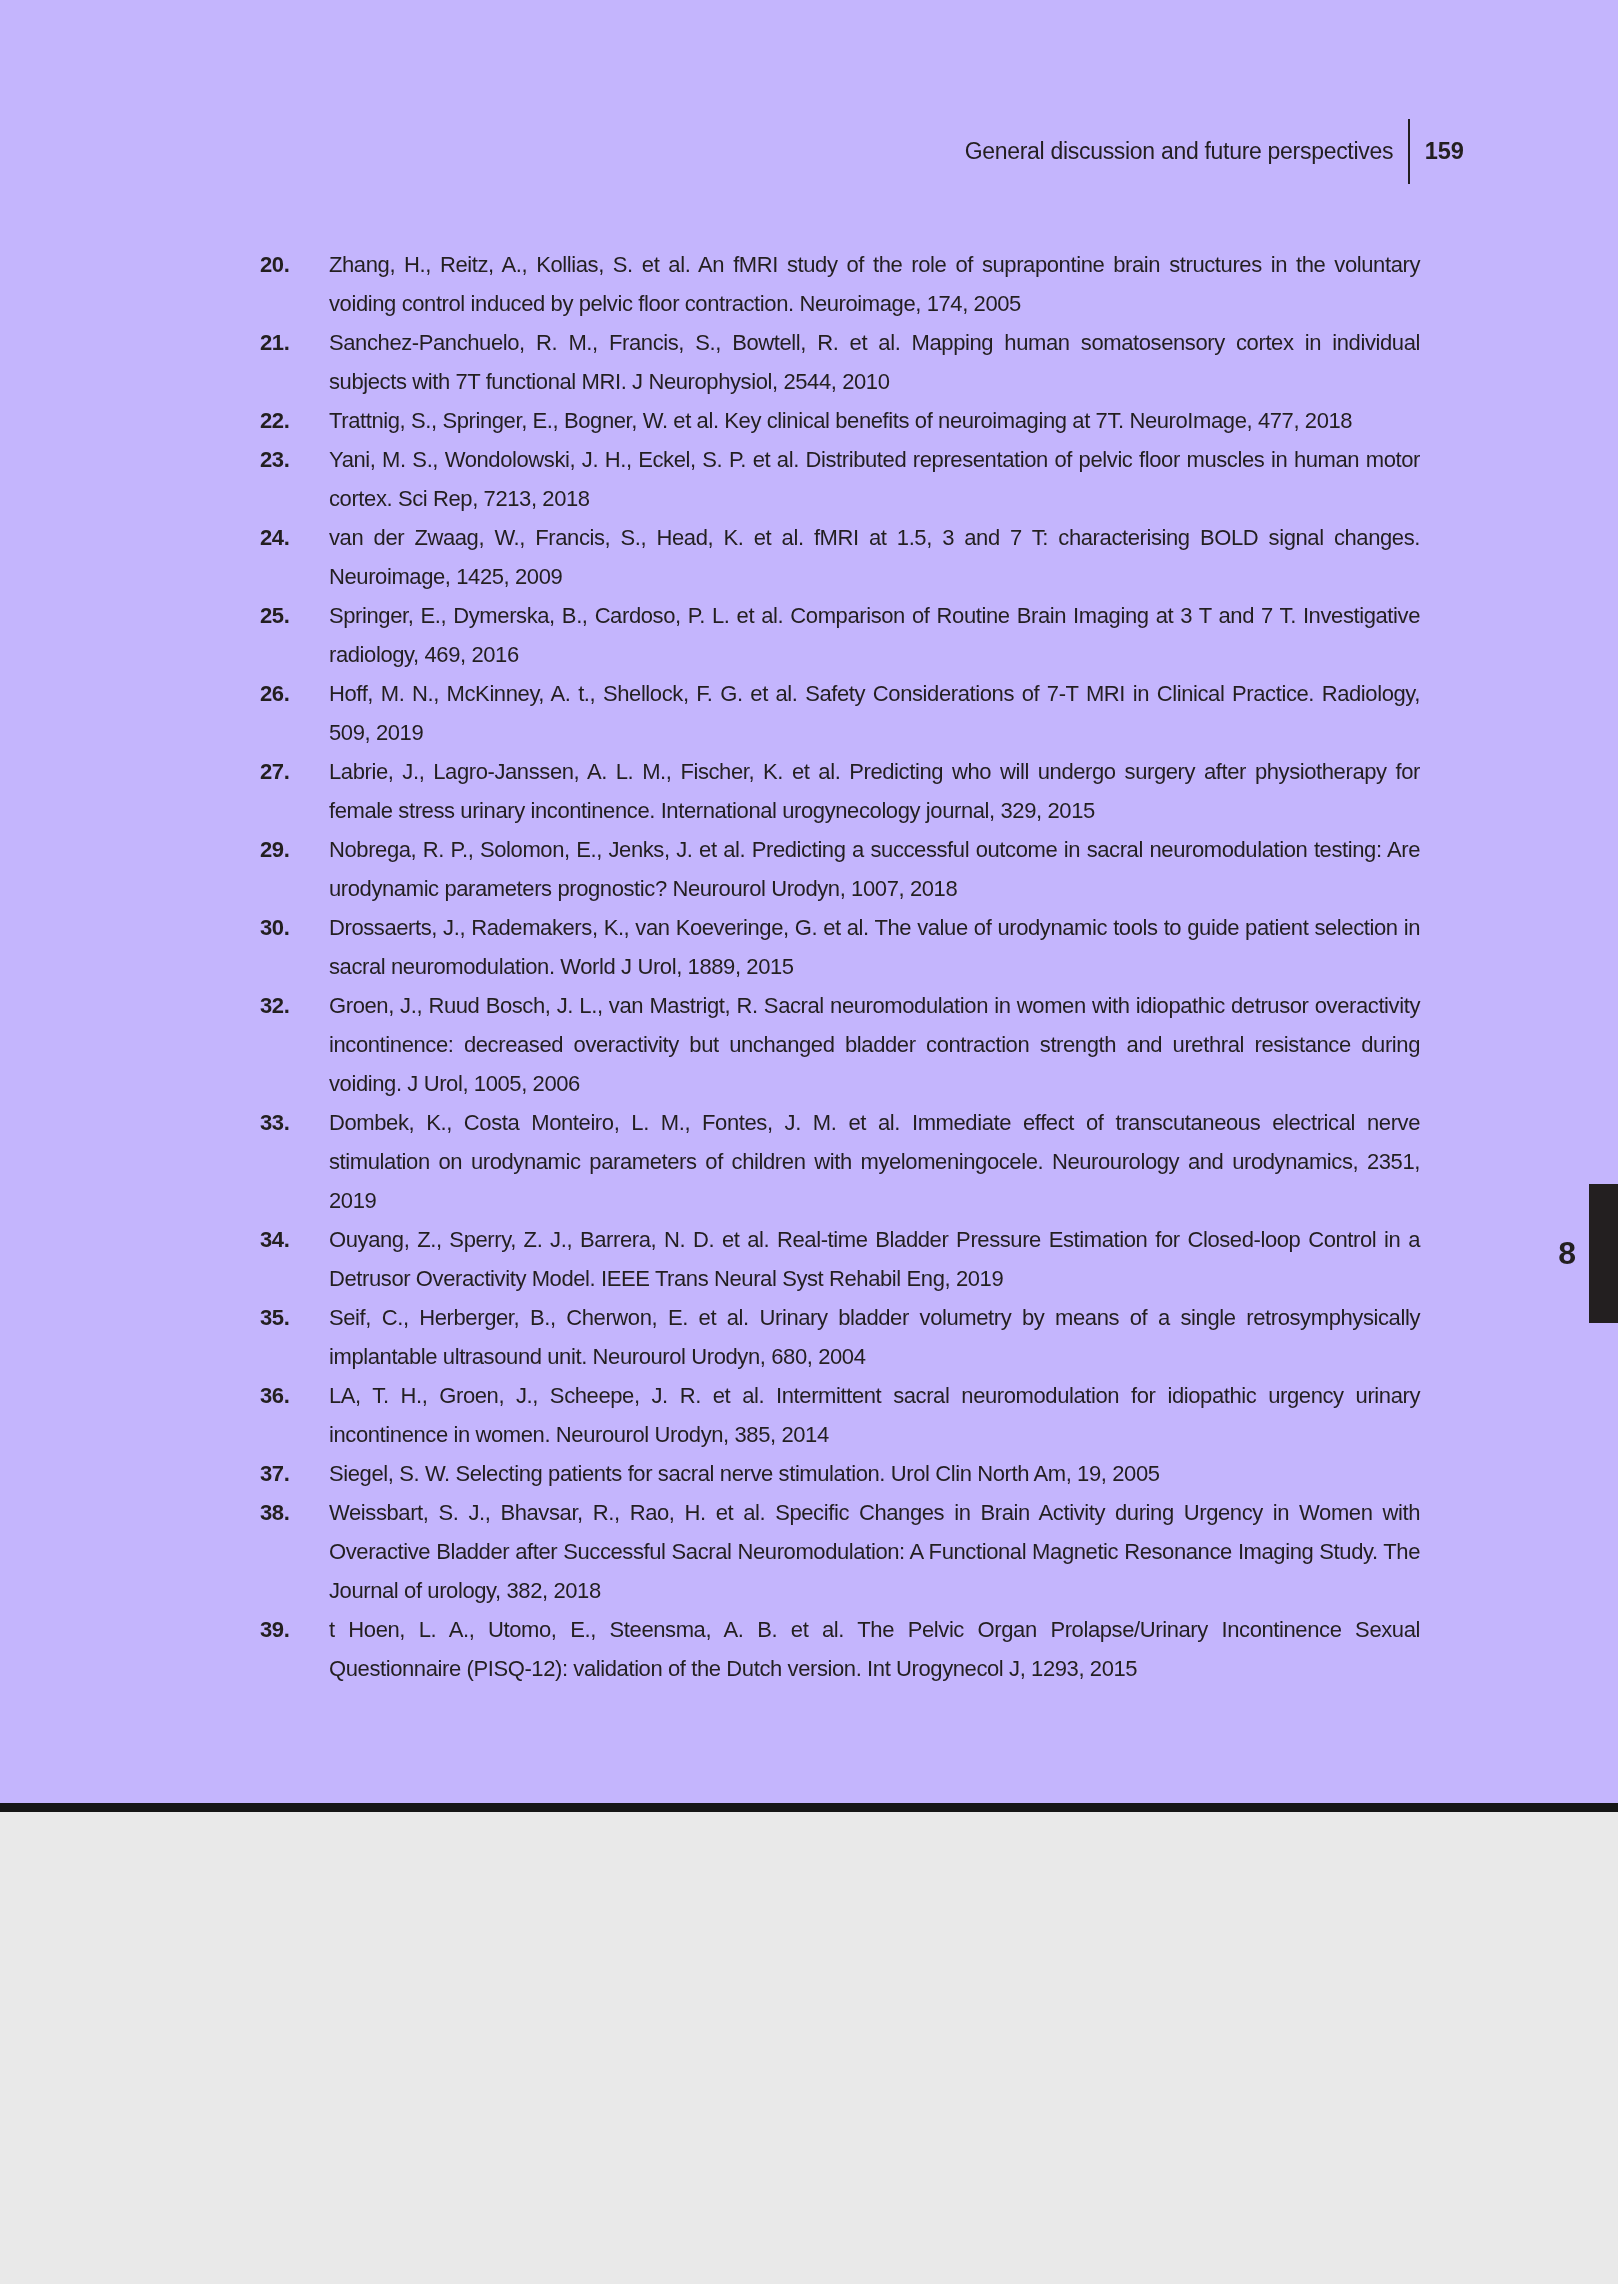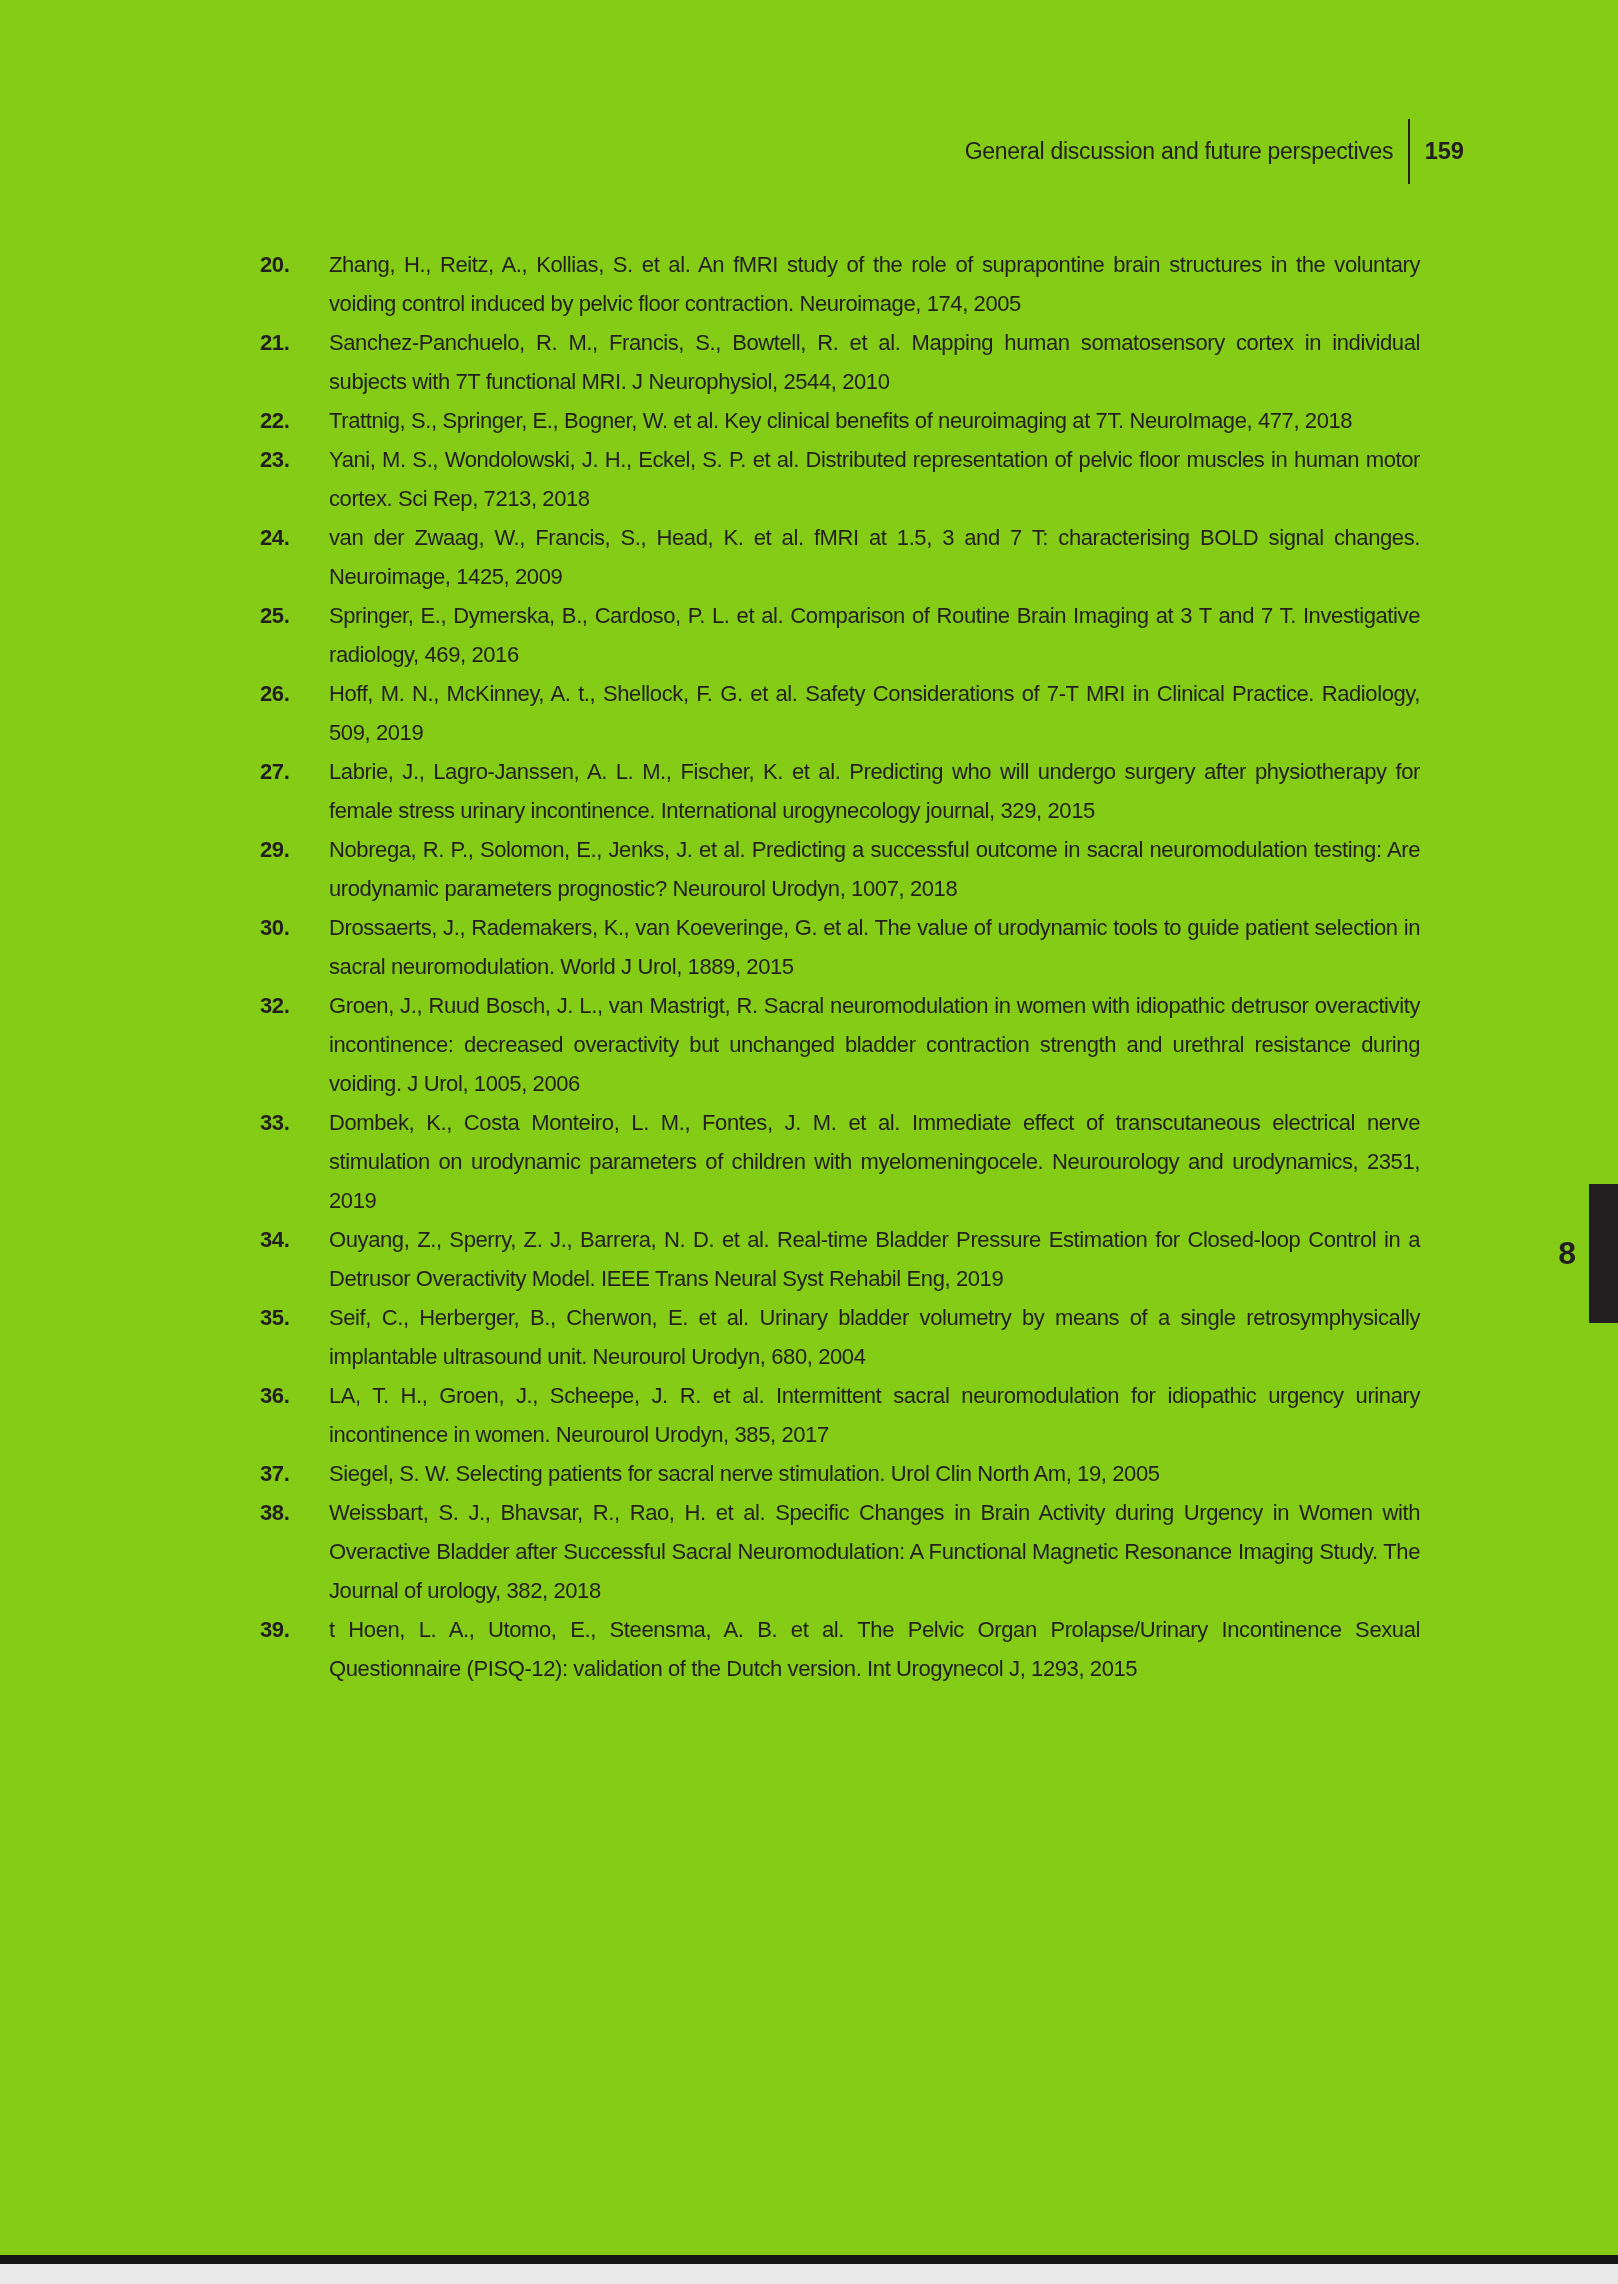--- a/index.html
+++ b/index.html
@@ -1,19 +1,19 @@
 <!DOCTYPE html>
 <html style="font-size:12px"><head>
 <meta charset="utf-8">
 <style>
   html,body { margin:0; padding:0; background:#e9e9e9; }
   .page {
     position:relative;
-    width:1619px; height:2264px;
-    background:#84cc16;
+    width:1619px; height:1812px;
+    background:#c4b5fd;
     font-family:"Liberation Sans", sans-serif;
     color:#231f20;
     overflow:hidden;
     text-decoration:underline;
   }
 
   
   .running-header {
     position:absolute;
     top:119px; right:155px;
@@ -151,21 +151,21 @@
         <span class="ref-text">Ouyang, Z., Sperry, Z. J., Barrera, N. D. et al. Real-time Bladder Pressure Estimation for Closed-loop Control in a Detrusor Overactivity Model. IEEE Trans Neural Syst Rehabil Eng, 2019</span>
       </div>
 
       <div class="ref">
         <span class="ref-num">35.</span>
         <span class="ref-text">Seif, C., Herberger, B., Cherwon, E. et al. Urinary bladder volumetry by means of a single retrosymphysically implantable ultrasound unit. Neurourol Urodyn, 680, 2004</span>
       </div>
 
       <div class="ref">
         <span class="ref-num">36.</span>
-        <span class="ref-text">LA, T. H., Groen, J., Scheepe, J. R. et al. Intermittent sacral neuromodulation for idiopathic urgency urinary incontinence in women. Neurourol Urodyn, 385, 2017</span>
+        <span class="ref-text">LA, T. H., Groen, J., Scheepe, J. R. et al. Intermittent sacral neuromodulation for idiopathic urgency urinary incontinence in women. Neurourol Urodyn, 385, 2014</span>
       </div>
 
       <div class="ref">
         <span class="ref-num">37.</span>
         <span class="ref-text">Siegel, S. W. Selecting patients for sacral nerve stimulation. Urol Clin North Am, 19, 2005</span>
       </div>
 
       <div class="ref">
         <span class="ref-num">38.</span>
         <span class="ref-text">Weissbart, S. J., Bhavsar, R., Rao, H. et al. Specific Changes in Brain Activity during Urgency in Women with Overactive Bladder after Successful Sacral Neuromodulation: A Functional Magnetic Resonance Imaging Study. The Journal of urology, 382, 2018</span>

